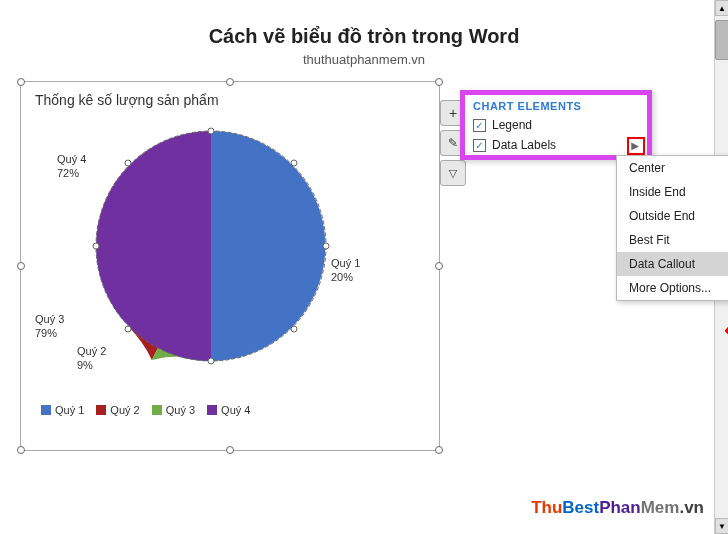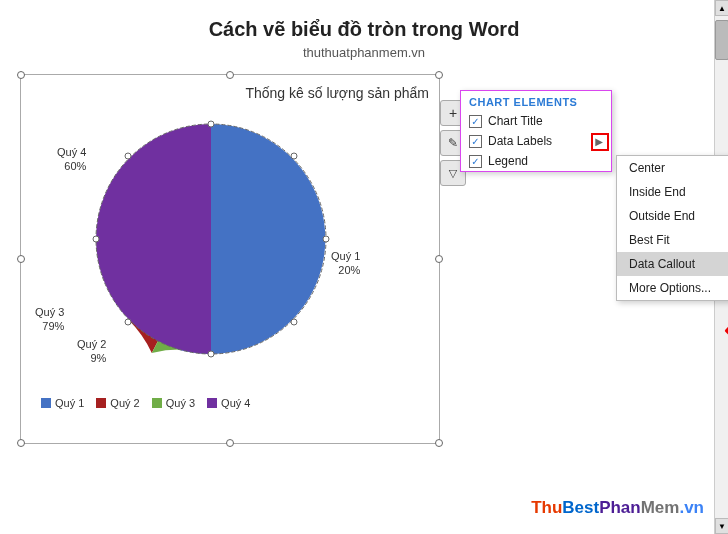--- a/index.html
+++ b/index.html
@@ -14,34 +14,34 @@
 
     
     #header {
       text-align: center;
       padding: 18px 0 4px 0;
     }
     #header h1 {
       font-size: 20px;
       font-weight: bold;
       color: #222;
+      margin-top: 7px;
     }
     #header .subtitle {
       font-size: 13px;
       color: #555;
       margin-top: 4px;
     }
 
     
     #content {
       display: flex;
       padding: 10px 20px 10px 20px;
       gap: 0;
       position: relative;
-      text-align: right;
     }
 
     
     #chart-box {
       border: 1px solid #aaa;
       width: 420px;
       min-height: 370px;
       position: relative;
       background: #fff;
       padding: 10px 10px 30px 10px;
@@ -139,23 +139,23 @@
       font-size: 14px;
       cursor: pointer;
       color: #333;
     }
 
     
     #chart-elements-panel {
       position: absolute;
       left: 460px;
       top: 90px;
-      width: 152px;
-      background: #fff;
-      border: 1px solid #d946ef;
+      width: 192px;
+      background: #fff;
+      border: 5px solid #d946ef;
       box-shadow: 2px 2px 6px rgba(0,0,0,0.2);
       z-index: 30;
       font-size: 12px;
     }
 
     .panel-title {
       background: #fff;
       padding: 5px 8px 3px 8px;
       font-weight: bold;
       font-size: 11px;
@@ -249,21 +249,21 @@
       position: absolute;
       bottom: 16px;
       right: 24px;
       font-size: 17px;
       font-weight: bold;
     }
     .brand-thu { color: #e63900; text-align: center; }
     .brand-thuat { color: #0066cc; }
     .brand-phan { color: #4c1d95; }
     .brand-mem { color: #737373; }
-    .brand-vn { color: #3b82f6; }
+    .brand-vn { color: #404040; }
 
     
     #scrollbar {
       position: absolute;
       right: 0;
       top: 0;
       width: 14px;
       height: 100%;
       background: #f0f0f0;
       border-left: 1px solid #ccc;
@@ -344,21 +344,21 @@
         <span>9%</span>
       </div>
 
       <div class="pie-label" style="left: 4px; top: 196px;">
         <span>Quý 3</span><br>
         <span>79%</span>
       </div>
 
       <div class="pie-label" style="left: 26px; top: 36px;">
         <span>Quý 4</span><br>
-        <span>60%</span>
+        <span>72%</span>
       </div>
     </div>
 
     <div id="legend">
       <div class="legend-item">
         <span class="legend-color" style="background:#4472c4;"></span>
         <span>Quý 1</span>
       </div>
       <div class="legend-item">
         <span class="legend-color" style="background:#a62020;"></span>
@@ -378,36 +378,32 @@
 
 <div id="sidebar">
   <div class="sidebar-btn" title="Chart Elements">+</div>
   <div class="sidebar-btn" title="Chart Styles" style="font-size:12px;">✎</div>
   <div class="sidebar-btn" title="Chart Filters" style="font-size:11px;">▽</div>
 </div>
 
 <div id="chart-elements-panel">
   <div class="panel-title">CHART ELEMENTS</div>
 
+
   <div class="panel-item">
     <div class="panel-checkbox checked"></div>
-    <span class="panel-item-label">Chart Title</span>
+    <span class="panel-item-label">Legend</span>
   </div>
 
   <div class="panel-item" style="position:relative;">
     <div class="panel-checkbox checked"></div>
     <span class="panel-item-label">Data Labels</span>
     <span class="panel-arrow">▶</span>
 
     <div class="red-box"></div>
-  </div>
-
-  <div class="panel-item">
-    <div class="panel-checkbox checked"></div>
-    <span class="panel-item-label">Legend</span>
   </div>
 </div>
 
 <div id="data-labels-submenu">
   <div class="submenu-item">Center</div>
   <div class="submenu-item">Inside End</div>
   <div class="submenu-item">Outside End</div>
   <div class="submenu-item">Best Fit</div>
   <div class="submenu-item active">Data Callout</div>
   <div class="submenu-item">More Options...</div>

